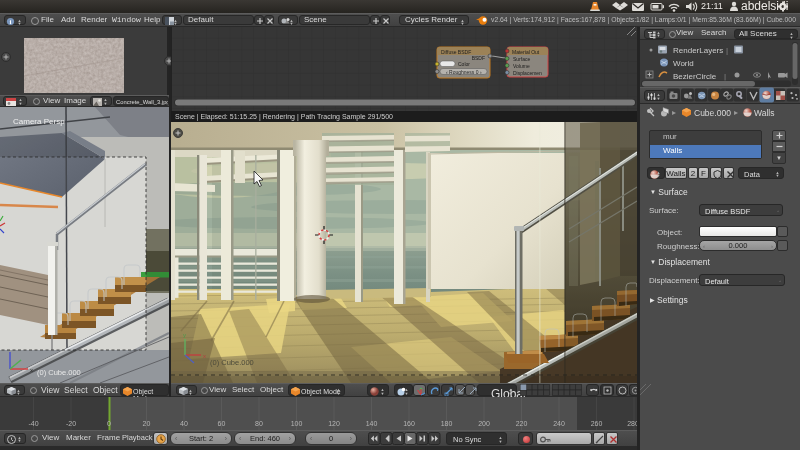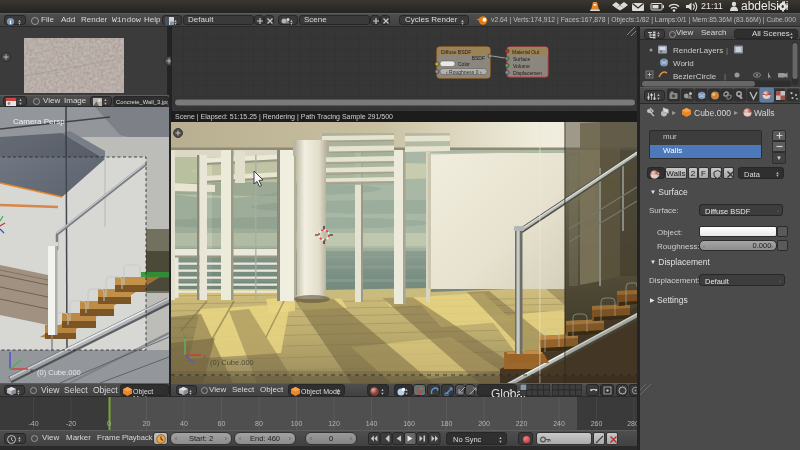--- a/index.html
+++ b/index.html
@@ -770,21 +770,21 @@
           <path d="M1 1.5 H5 M3 1.5 V4 H7 M3 4 V6.5 H7" stroke="#c8c8c8" stroke-width="1" fill="none"></path>
           <rect x="6" y="0.5" width="2.5" height="2" fill="#c8c8c8"></rect>
           <rect x="6" y="3" width="2.5" height="2" fill="#c8c8c8"></rect>
           <rect x="6" y="5.5" width="2.5" height="2" fill="#c8c8c8"></rect>
         </svg>
       <div class="updn" style="top:1px;">▲<br>▼</div>
     </div>
     <div class="abs circ" style="left:29px;top:3.5px;width:5px;height:5px;"></div>
     <div class="abs htxt" style="left:36px;top:-1px;font-size:8px;">View</div>
     <div class="abs htxt" style="left:61px;top:-1px;font-size:8px;">Search</div>
-    <div class="abs fld" style="left:94px;top:1.5px;width:64px;height:10px;line-height:8px;padding-left:17px;background:#2f2f2f;">All Scenes<div class="updn">▲<br>▼</div></div>
+    <div class="abs fld" style="left:94px;top:1.5px;width:64px;height:10px;line-height:8px;padding-left:4px;background:#2f2f2f;">All Scenes<div class="updn">▲<br>▼</div></div>
   </div>
   <div id="outliner" class="abs" style="left:640px;top:40px;width:160px;height:47px;background:#393939;overflow:hidden;">
     <svg width="160" height="47">
 
       <circle cx="11" cy="10" r="1.5" fill="#999"></circle>
       <rect x="18" y="5.5" width="9" height="8" rx="1" fill="#9aa4b2"></rect>
         <rect x="19.5" y="7" width="6" height="3" fill="#d8dce2"></rect>
         <circle cx="21" cy="11.5" r="1.2" fill="#677"></circle>
       <text x="33" y="13" font-size="8" fill="#ccc" font-family="Liberation Sans">RenderLayers</text>
       <text x="86" y="13" font-size="8" fill="#888" font-family="Liberation Sans">|</text>
@@ -976,21 +976,21 @@
     <div class="abs" style="left:9px;top:102px;font-size:8px;color:#cfcfcf;">Surface:</div>
     <div class="abs fld" style="left:59px;top:100px;width:84px;height:12px;background:#3d3d3d;">
       <div class="abs" style="left:5px;top:2px;font-size:7.5px;color:#e4e4e4;">Diffuse BSDF</div>
       <div class="abs" style="right:3px;top:3px;font-size:5px;color:#999;">◦</div>
     </div>
     <div class="abs" style="left:17px;top:124px;font-size:8px;color:#cfcfcf;">Object:</div>
     <div class="abs" style="left:59px;top:122px;width:78px;height:11px;background:linear-gradient(#ffffff,#e8e8e6);border:1px solid #2c2c2c;border-radius:2px;box-sizing:border-box;"></div>
     <div class="abs" style="left:137px;top:122px;width:11px;height:11px;background:#5a5a5a;border:1px solid #2c2c2c;border-radius:2px;box-sizing:border-box;"></div>
     <div class="abs" style="left:17px;top:138px;font-size:8px;color:#cfcfcf;">Roughness:</div>
     <div class="abs" style="left:59px;top:136px;width:78px;height:11px;background:linear-gradient(#a5a5a5,#8e8e8e);border:1px solid #2c2c2c;border-radius:5px;box-sizing:border-box;">
-      <div class="abs" style="left:0;top:0;width:100%;text-align:center;font-size:7.5px;color:#1e1e1e;line-height:10px;padding-left:24px;">0.000</div>
+      <div class="abs" style="left:0;top:0;width:100%;text-align:center;font-size:7.5px;color:#1e1e1e;line-height:10px;">0.000</div>
       <div class="abs" style="left:3px;top:0;font-size:6px;color:#666;line-height:10px;">‹</div>
       <div class="abs" style="right:3px;top:0;font-size:6px;color:#666;line-height:10px;">›</div>
     </div>
     <div class="abs" style="left:137px;top:136px;width:11px;height:11px;background:#5a5a5a;border:1px solid #2c2c2c;border-radius:2px;box-sizing:border-box;"></div>
 
     <div class="abs" style="left:10px;top:153px;font-size:8.5px;color:#e2e2e2;"><span style="font-size:6px;vertical-align:1px;">▼</span> Displacement</div>
     <div class="abs" style="left:9px;top:172px;font-size:8px;color:#cfcfcf;">Displacement:</div>
     <div class="abs fld" style="left:59px;top:170px;width:86px;height:12px;background:#3d3d3d;">
       <div class="abs" style="left:5px;top:2px;font-size:7.5px;color:#e4e4e4;">Default</div>
       <div class="abs" style="right:3px;top:3px;font-size:5px;color:#999;">◦</div>

